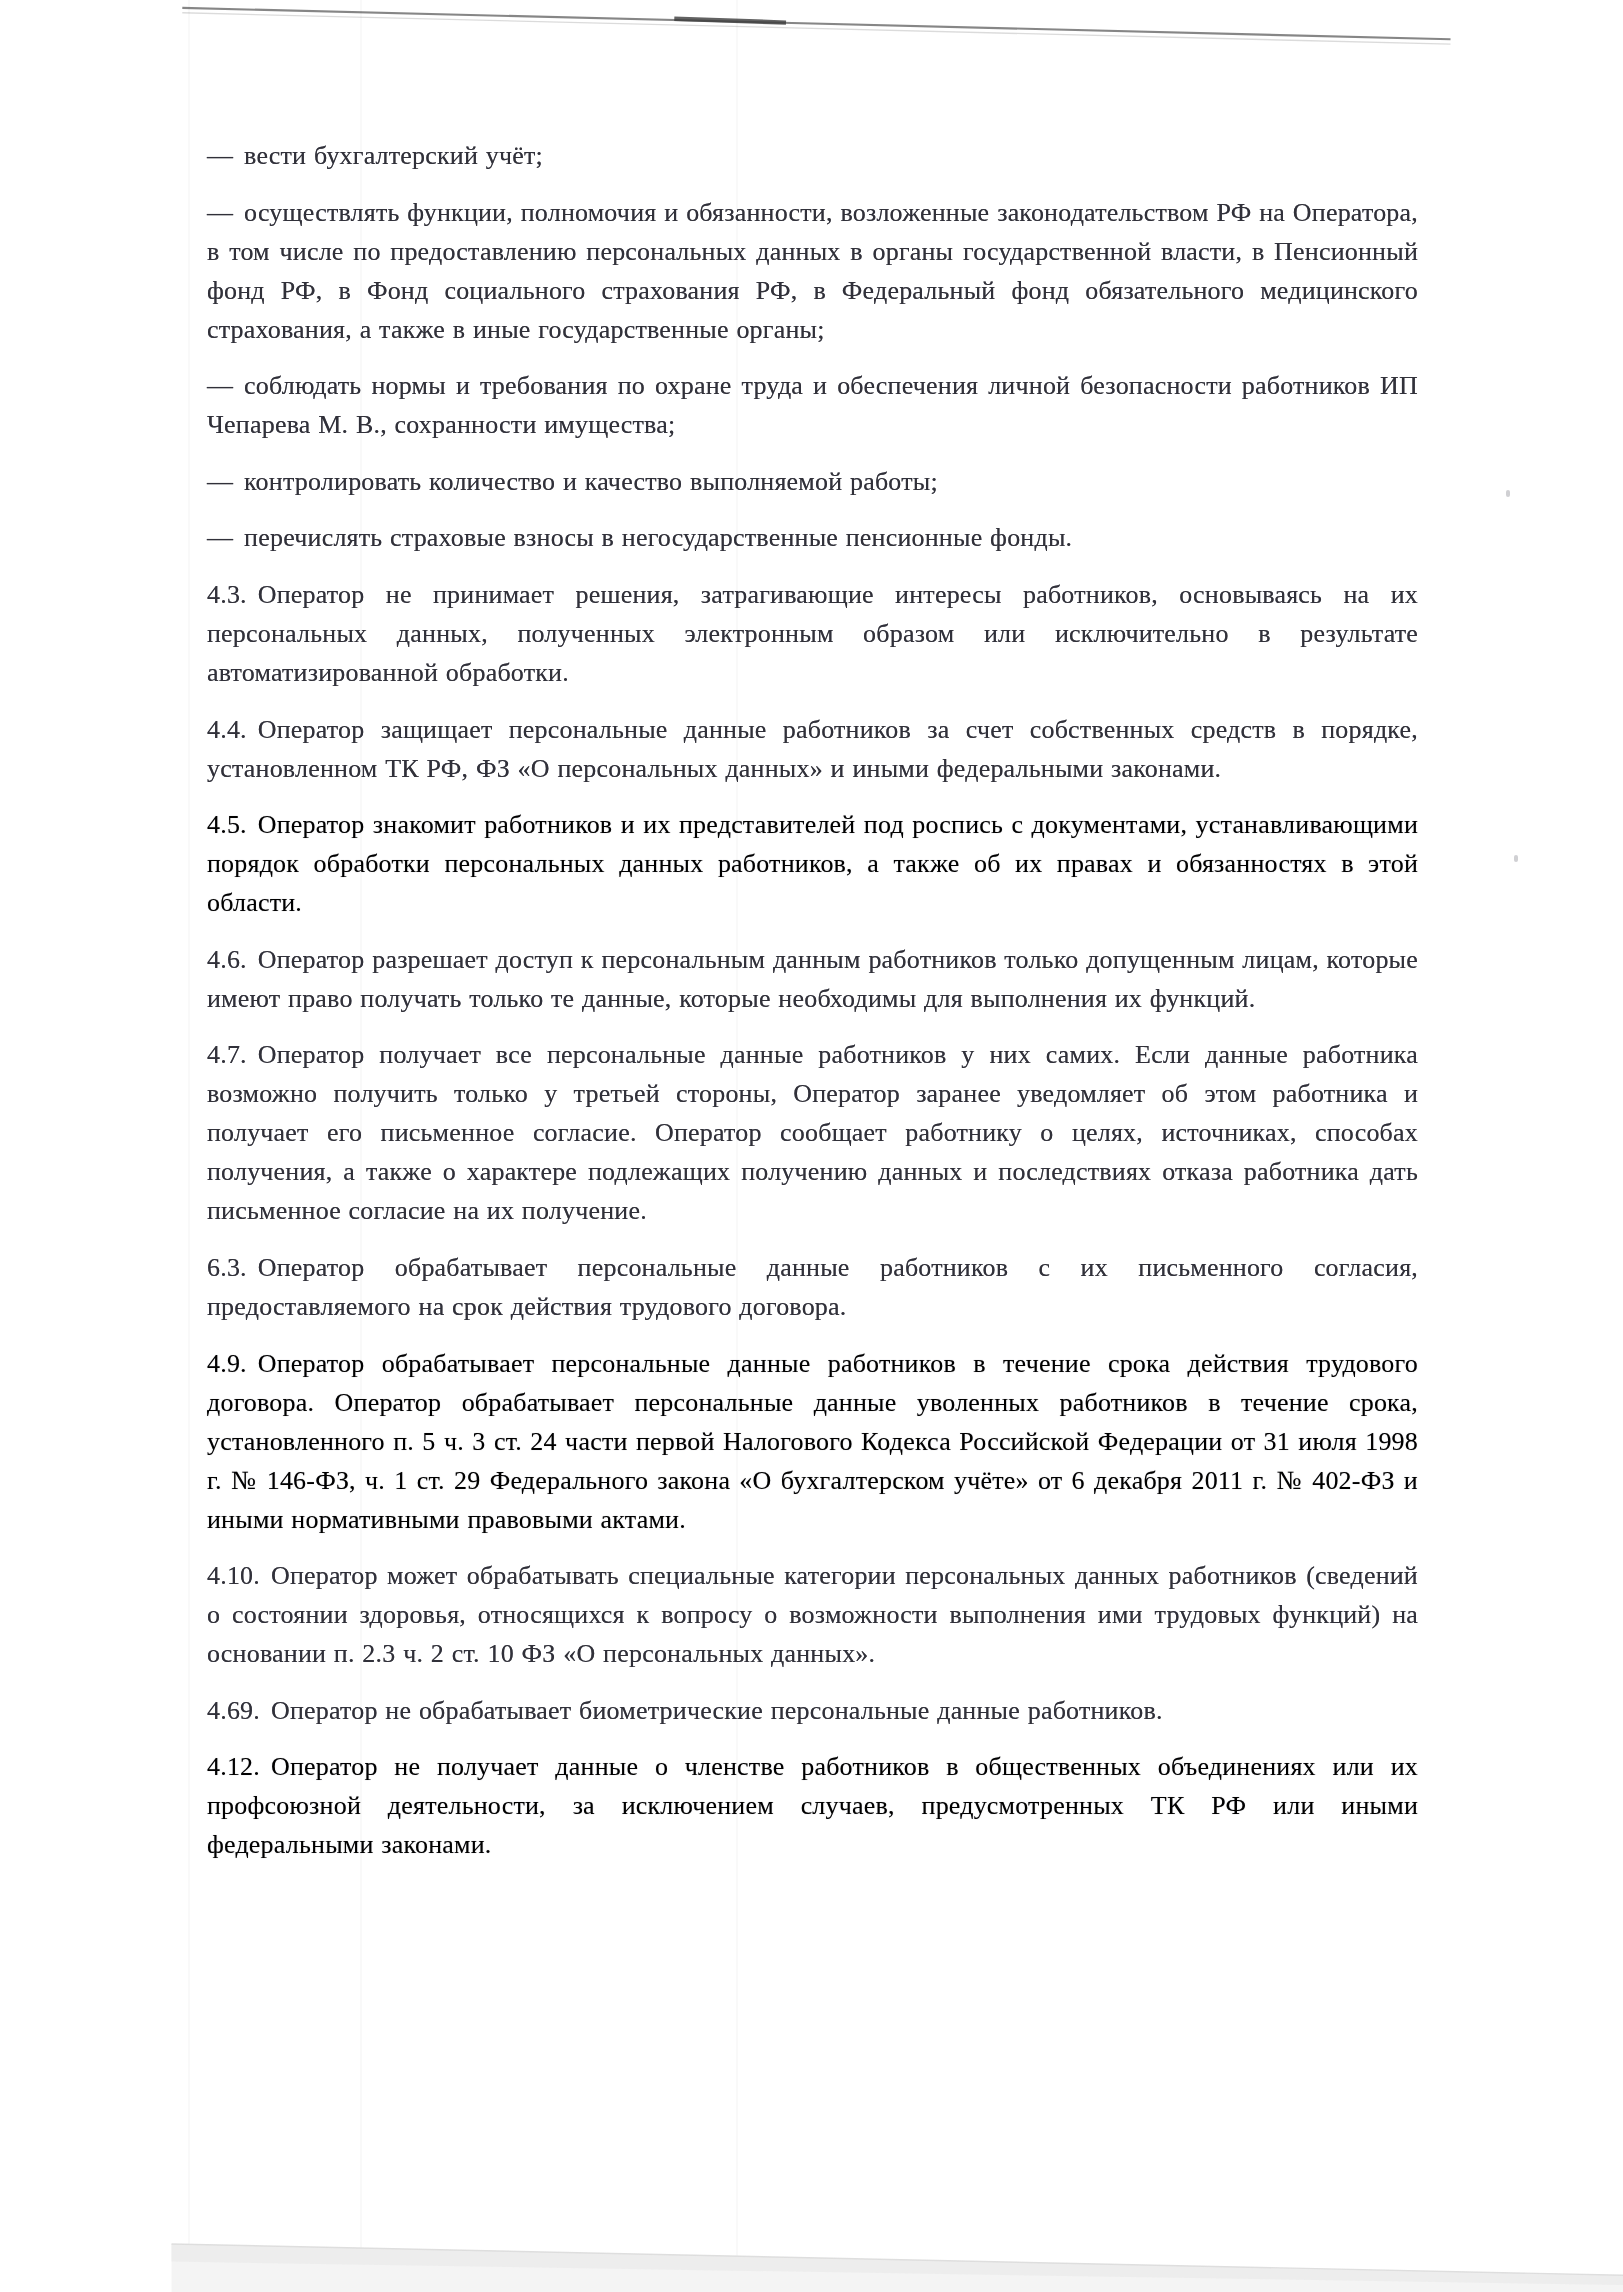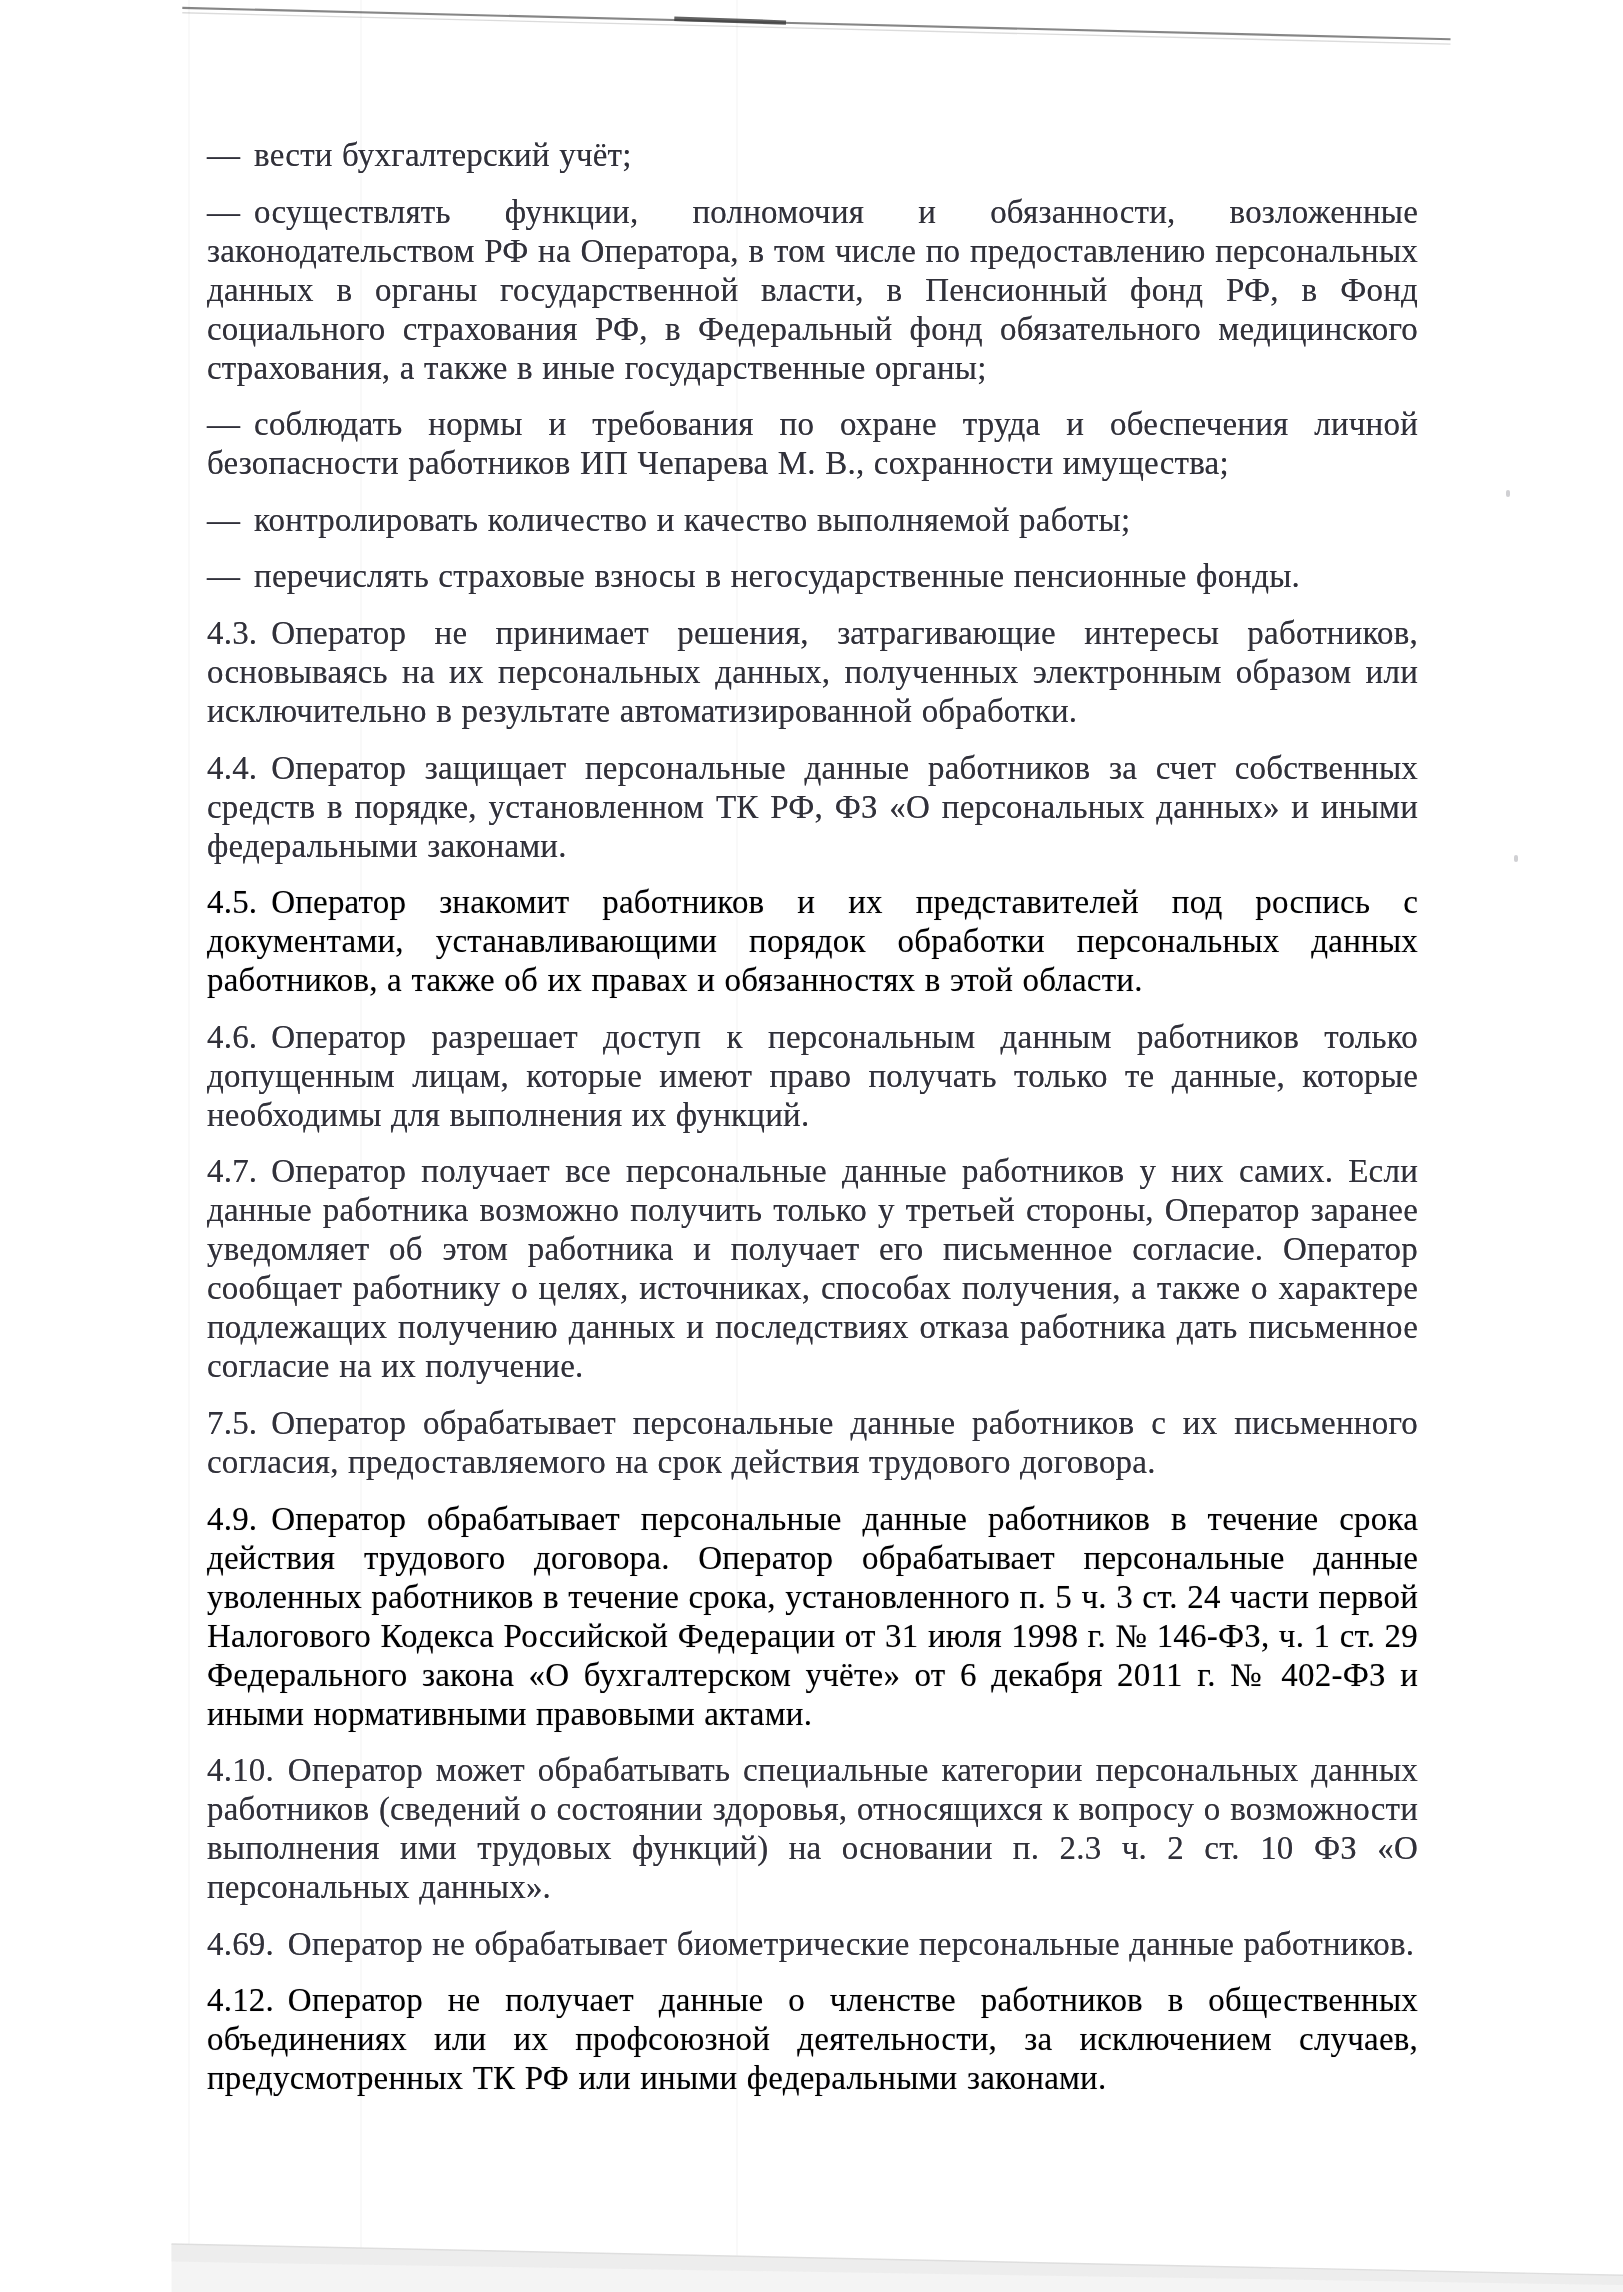--- a/index.html
+++ b/index.html
@@ -15,21 +15,21 @@
     font-family: "Liberation Serif", "DejaVu Serif", serif;
   }
   .page-content {
     position: absolute;
     left: 207px;
     top: 136px;
     width: 1211px;
   }
   .para {
     margin: 0 0 17.6px 0;
-    font-size: 33px;
+    font-size: 26px;
     line-height: 39px;
     text-align: justify;
     color: #31313a;
     letter-spacing: 0.2px;
     word-spacing: 1px;
     text-shadow: 0 0 0.6px rgba(45,45,55,0.65);
   }
   .para .marker {
     margin-right: 0.42em;
   }
@@ -102,21 +102,21 @@
   <p class="para"><span class="marker">4.3.</span><span>Оператор не принимает решения, затрагивающие интересы работников, основываясь на их персональных данных, полученных электронным образом или исключительно в результате автоматизированной обработки.</span></p>
 
   <p class="para"><span class="marker">4.4.</span><span>Оператор защищает персональные данные работников за счет собственных средств в порядке, установленном ТК РФ, ФЗ «О персональных данных» и иными федеральными законами.</span></p>
 
   <p class="para tone-light"><span class="marker">4.5.</span><span>Оператор знакомит работников и их представителей под роспись с документами, устанавливающими порядок обработки персональных данных работников, а также об их правах и обязанностях в этой области.</span></p>
 
   <p class="para"><span class="marker">4.6.</span><span>Оператор разрешает доступ к персональным данным работников только допущенным лицам, которые имеют право получать только те данные, которые необходимы для выполнения их функций.</span></p>
 
   <p class="para"><span class="marker">4.7.</span><span>Оператор получает все персональные данные работников у них самих. Если данные работника возможно получить только у третьей стороны, Оператор заранее уведомляет об этом работника и получает его письменное согласие. Оператор сообщает работнику о целях, источниках, способах получения, а также о характере подлежащих получению данных и последствиях отказа работника дать письменное согласие на их получение.</span></p>
 
-  <p class="para"><span class="marker">7.5.</span><span>Оператор обрабатывает персональные данные работников с их письменного согласия, предоставляемого на срок действия трудового договора.</span></p>
+  <p class="para"><span class="marker">6.3.</span><span>Оператор обрабатывает персональные данные работников с их письменного согласия, предоставляемого на срок действия трудового договора.</span></p>
 
   <p class="para tone-light"><span class="marker">4.9.</span><span>Оператор обрабатывает персональные данные работников в течение срока действия трудового договора. Оператор обрабатывает персональные данные уволенных работников в течение срока, установленного п. 5 ч. 3 ст. 24 части первой Налогового Кодекса Российской Федерации от 31 июля 1998 г. № 146-ФЗ, ч. 1 ст. 29 Федерального закона «О бухгалтерском учёте» от 6 декабря 2011 г. № 402-ФЗ и иными нормативными правовыми актами.</span></p>
 
   <p class="para"><span class="marker">4.10.</span><span>Оператор может обрабатывать специальные категории персональных данных работников (сведений о состоянии здоровья, относящихся к вопросу о возможности выполнения ими трудовых функций) на основании п. 2.3 ч. 2 ст. 10 ФЗ «О персональных данных».</span></p>
 
   <p class="para"><span class="marker">4.69.</span><span>Оператор не обрабатывает биометрические персональные данные работников.</span></p>
 
   <p class="para tone-light"><span class="marker">4.12.</span><span>Оператор не получает данные о членстве работников в общественных объединениях или их профсоюзной деятельности, за исключением случаев, предусмотренных ТК РФ или иными федеральными законами.</span></p>
 
 </div>

